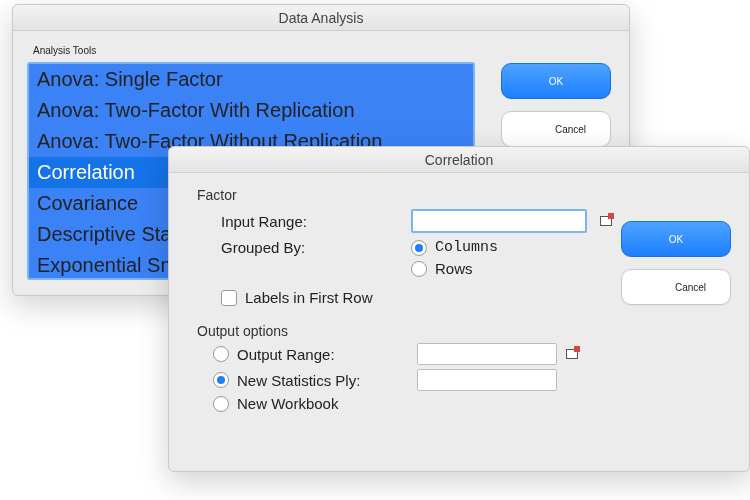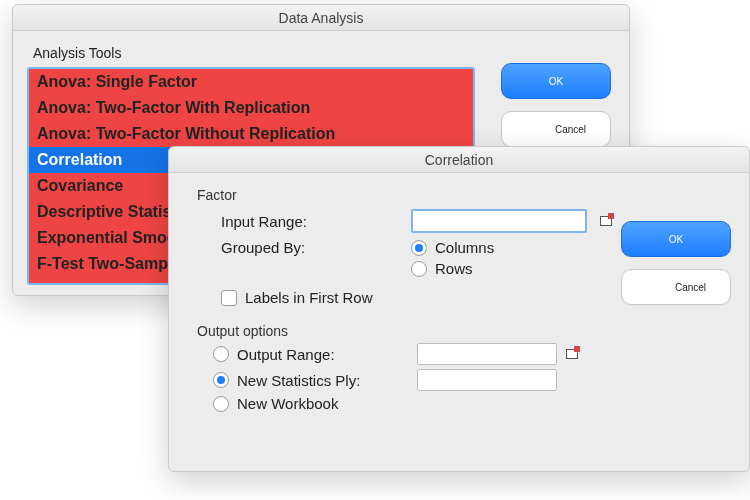--- a/index.html
+++ b/index.html
@@ -25,29 +25,28 @@
     border-bottom: 1px solid #cfcfcf;
     border-radius: 6px 6px 0 0;
     text-align: center;
     font-size: 14px;
     line-height: 26px;
     color: #444;
   }
   
   #da { left: 12px; top: 4px; width: 618px; height: 292px; }
   #da .body { padding: 10px 14px 14px 14px; }
-  .section-label { font-size: 14px; color: #222; margin: 4px 0 6px 6px; }
+  .section-label { font-size: 10px; color: #222; margin: 4px 0 6px 6px; }
   .listbox {
-    background: #ef4444;
+    background: #3b82f6;
     border: 2px solid #7bb6ef;
     border-radius: 3px;
     width: 448px; height: 218px;
     overflow: hidden;
-    font-size: 16px;
-    font-weight: bold;
+    font-size: 20px;
   }
   .listbox .item {
     padding: 4px 8px 4px 8px;
     color: #222;
     white-space: nowrap;
     cursor: default;
   }
   .listbox .item.selected {
     background: #1473e6;
     color: #fff;
@@ -180,21 +179,21 @@
 
     <div class="field-row">
       <span class="field-label">Input Range:</span>
       <div class="text-input highlight"></div>
       <span class="picker-icon"></span>
     </div>
 
     <div class="field-row" style="align-items:flex-start;">
       <span class="field-label">Grouped By:</span>
       <div>
-        <div class="opt-row" style="margin:0;">
+        <div class="opt-row" style="margin:0;font-family:Liberation Mono, monospace;">
           <span class="radio selected"></span>
           <span>Columns</span>
         </div>
         <div class="opt-row" style="margin:4px 0 0 0;">
           <span class="radio"></span>
           <span>Rows</span>
         </div>
       </div>
     </div>
 

